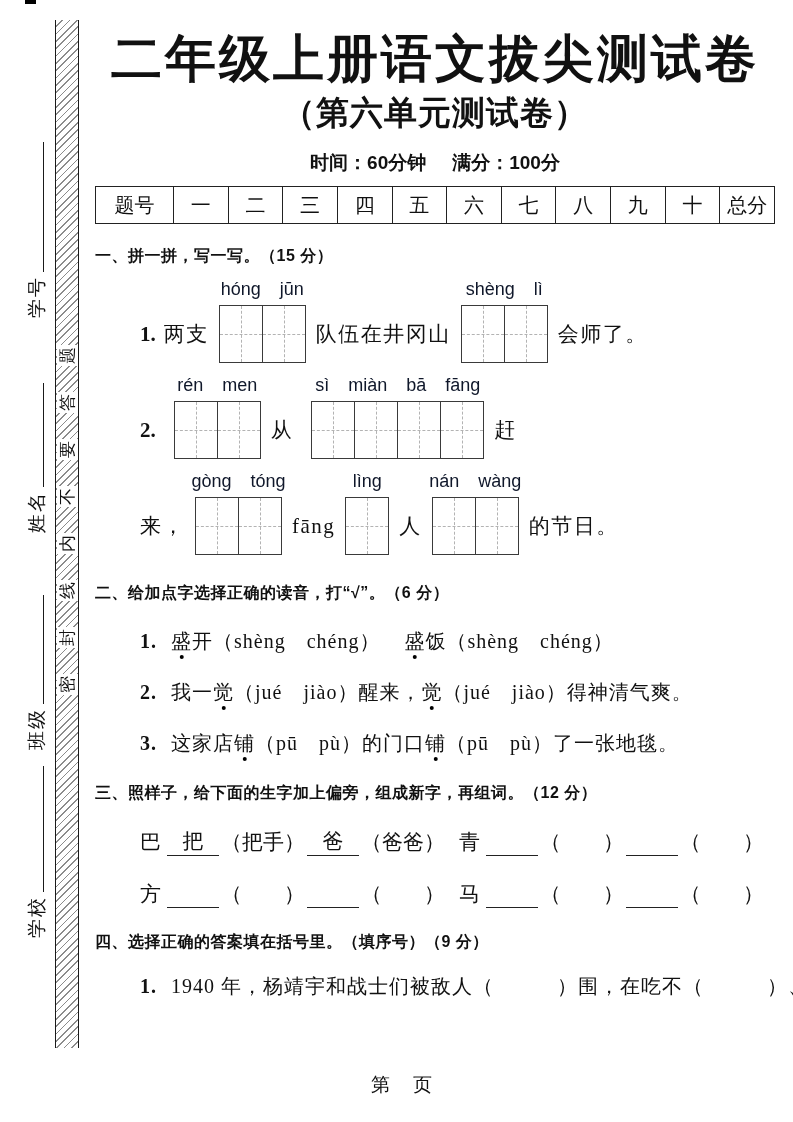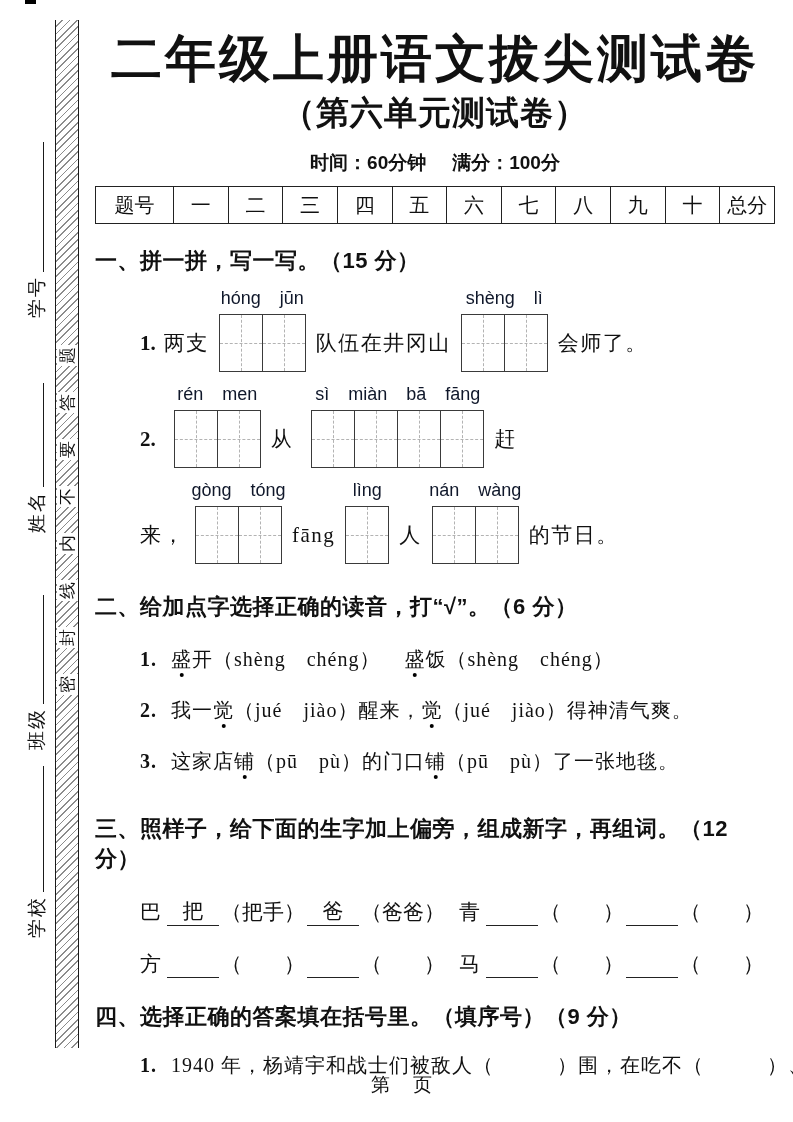--- a/index.html
+++ b/index.html
@@ -27,21 +27,21 @@
   .subtitle{margin-top:4px;text-align:center;font-family:"Liberation Sans","DejaVu Sans",sans-serif;
             font-weight:700;font-size:33px;letter-spacing:1px;}
   .info-line{margin-top:14px;display:flex;justify-content:center;gap:26px;
              font-family:"Liberation Sans","DejaVu Sans",sans-serif;font-weight:700;font-size:19px;}
 
   table.score{width:100%;margin-top:10px;border-collapse:collapse;table-layout:fixed;}
   table.score td{border:1.4px solid #222;height:36px;text-align:center;font-size:20px;padding:0;}
   td.first-col{width:77px;}
 
   .sec-heading{margin-top:22px;font-family:"Liberation Sans","DejaVu Sans",sans-serif;
-               font-weight:700;font-size:22px;letter-spacing:.5px;}
+               font-weight:700;font-size:16px;letter-spacing:.5px;}
 
   .qrow{display:flex;align-items:center;padding-left:45px;margin-top:38px;font-size:21px;white-space:nowrap;}
   .num{font-weight:700;margin-right:8px;}
   .kai{letter-spacing:1.5px;}
   .pg{position:relative;display:inline-flex;margin:0 10px;}
   .pinyin{position:absolute;top:-26px;left:50%;transform:translateX(-50%);white-space:nowrap;
           font-family:"Liberation Sans","DejaVu Sans",sans-serif;font-size:18px;color:#0f172a;word-spacing:14px;}
   .grid{display:inline-flex;border:1.6px solid #3a3a3a;}
   .grid .cell{width:42px;height:56px;position:relative;border-left:1.2px solid #3a3a3a;}
   .grid .cell:first-child{border-left:none;}
@@ -210,21 +210,21 @@
     <div class="item">
       <span class="num">2.</span>
       <span>我一</span><span class="dotchar">觉</span><span>（jué　jiào）醒来，</span><span class="dotchar">觉</span><span>（jué　jiào）得神清气爽。</span>
     </div>
 
     <div class="item">
       <span class="num">3.</span>
       <span>这家店</span><span class="dotchar">铺</span><span>（pū　pù）的门口</span><span class="dotchar">铺</span><span>（pū　pù）了一张地毯。</span>
     </div>
 
-    <div class="sec-heading" style="margin-top:39px;">三、照样子，给下面的生字加上偏旁，组成新字，再组词。（12 分）</div>
+    <div class="sec-heading" style="margin-top:26px;">三、照样子，给下面的生字加上偏旁，组成新字，再组词。（12 分）</div>
 
     <div class="fillrow">
       <span class="basechar">巴</span>
       <span class="blank">把</span>
       <span>（把手）</span>
       <span class="blank">爸</span>
       <span>（爸爸）</span>
       <span class="basechar second">青</span>
       <span class="blank"></span>
       <span>（　　）</span>

